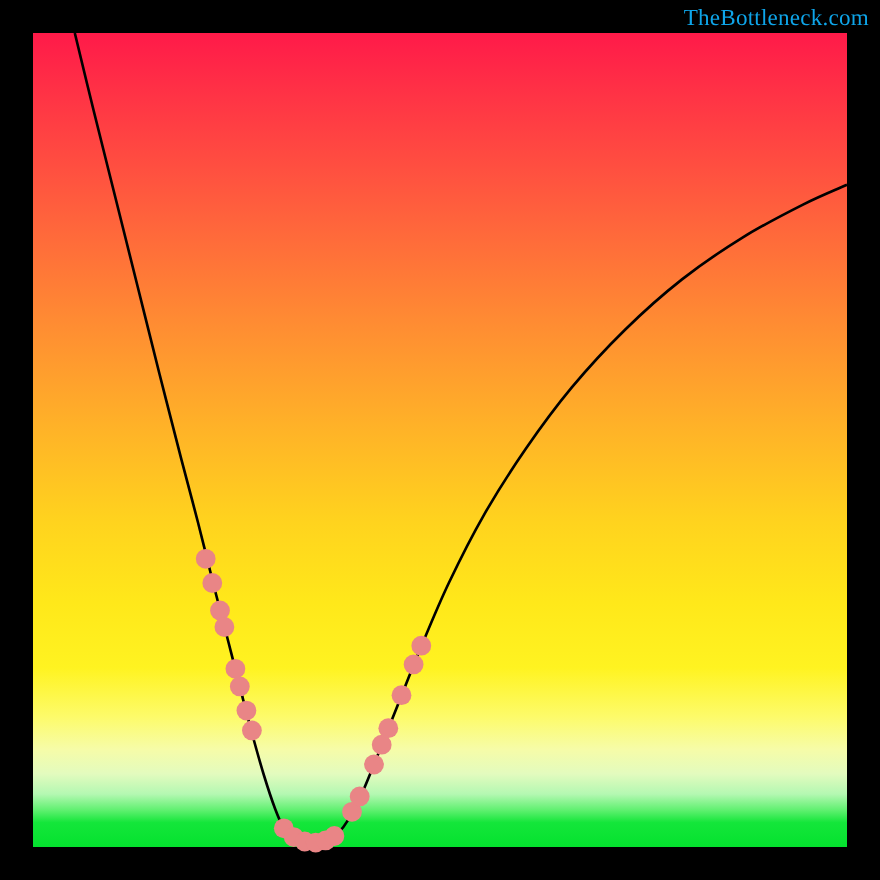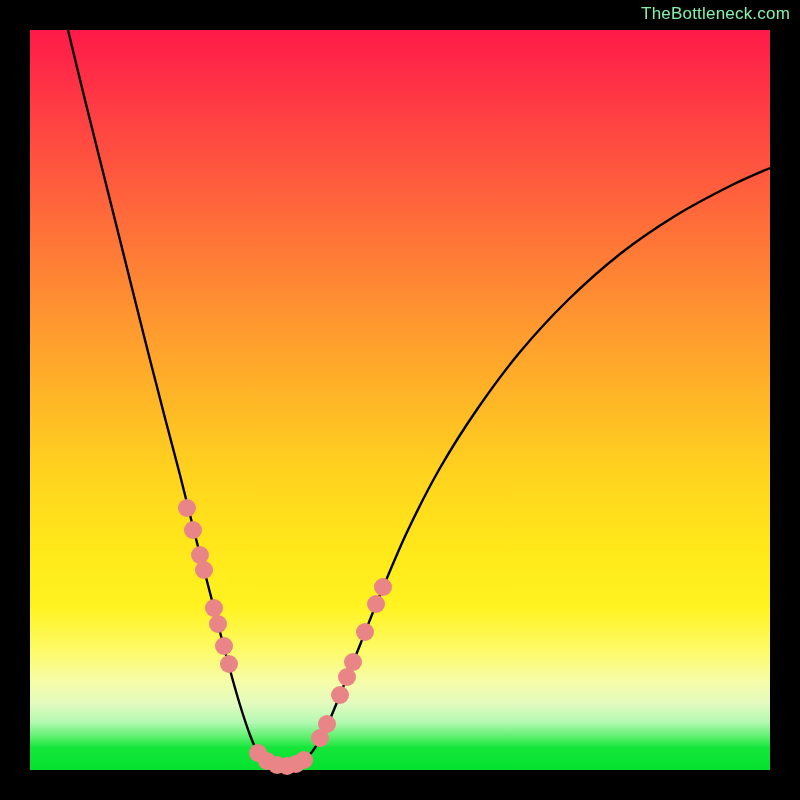--- a/index.html
+++ b/index.html
@@ -42,25 +42,26 @@
       #b4f8b2 93.5%,
       #5ef06f 95.5%,
       #14e63a 97%,
       #04e22e 100%
     );
   }
   .watermark {
     position: absolute;
     top: 4px;
     right: 10px;
-    color: #86efac;
-    font-size: 17px;
+    color: #0ea5e9;
+    font-size: 21px;
     font-weight: 400;
     letter-spacing: 0.2px;
     user-select: none;
+    font-family: Liberation Serif, serif;
   }
   svg.curve {
     position: absolute;
     left: 0;
     top: 0;
     width: 740px;
     height: 740px;
     overflow: visible;
   }
 </style>

